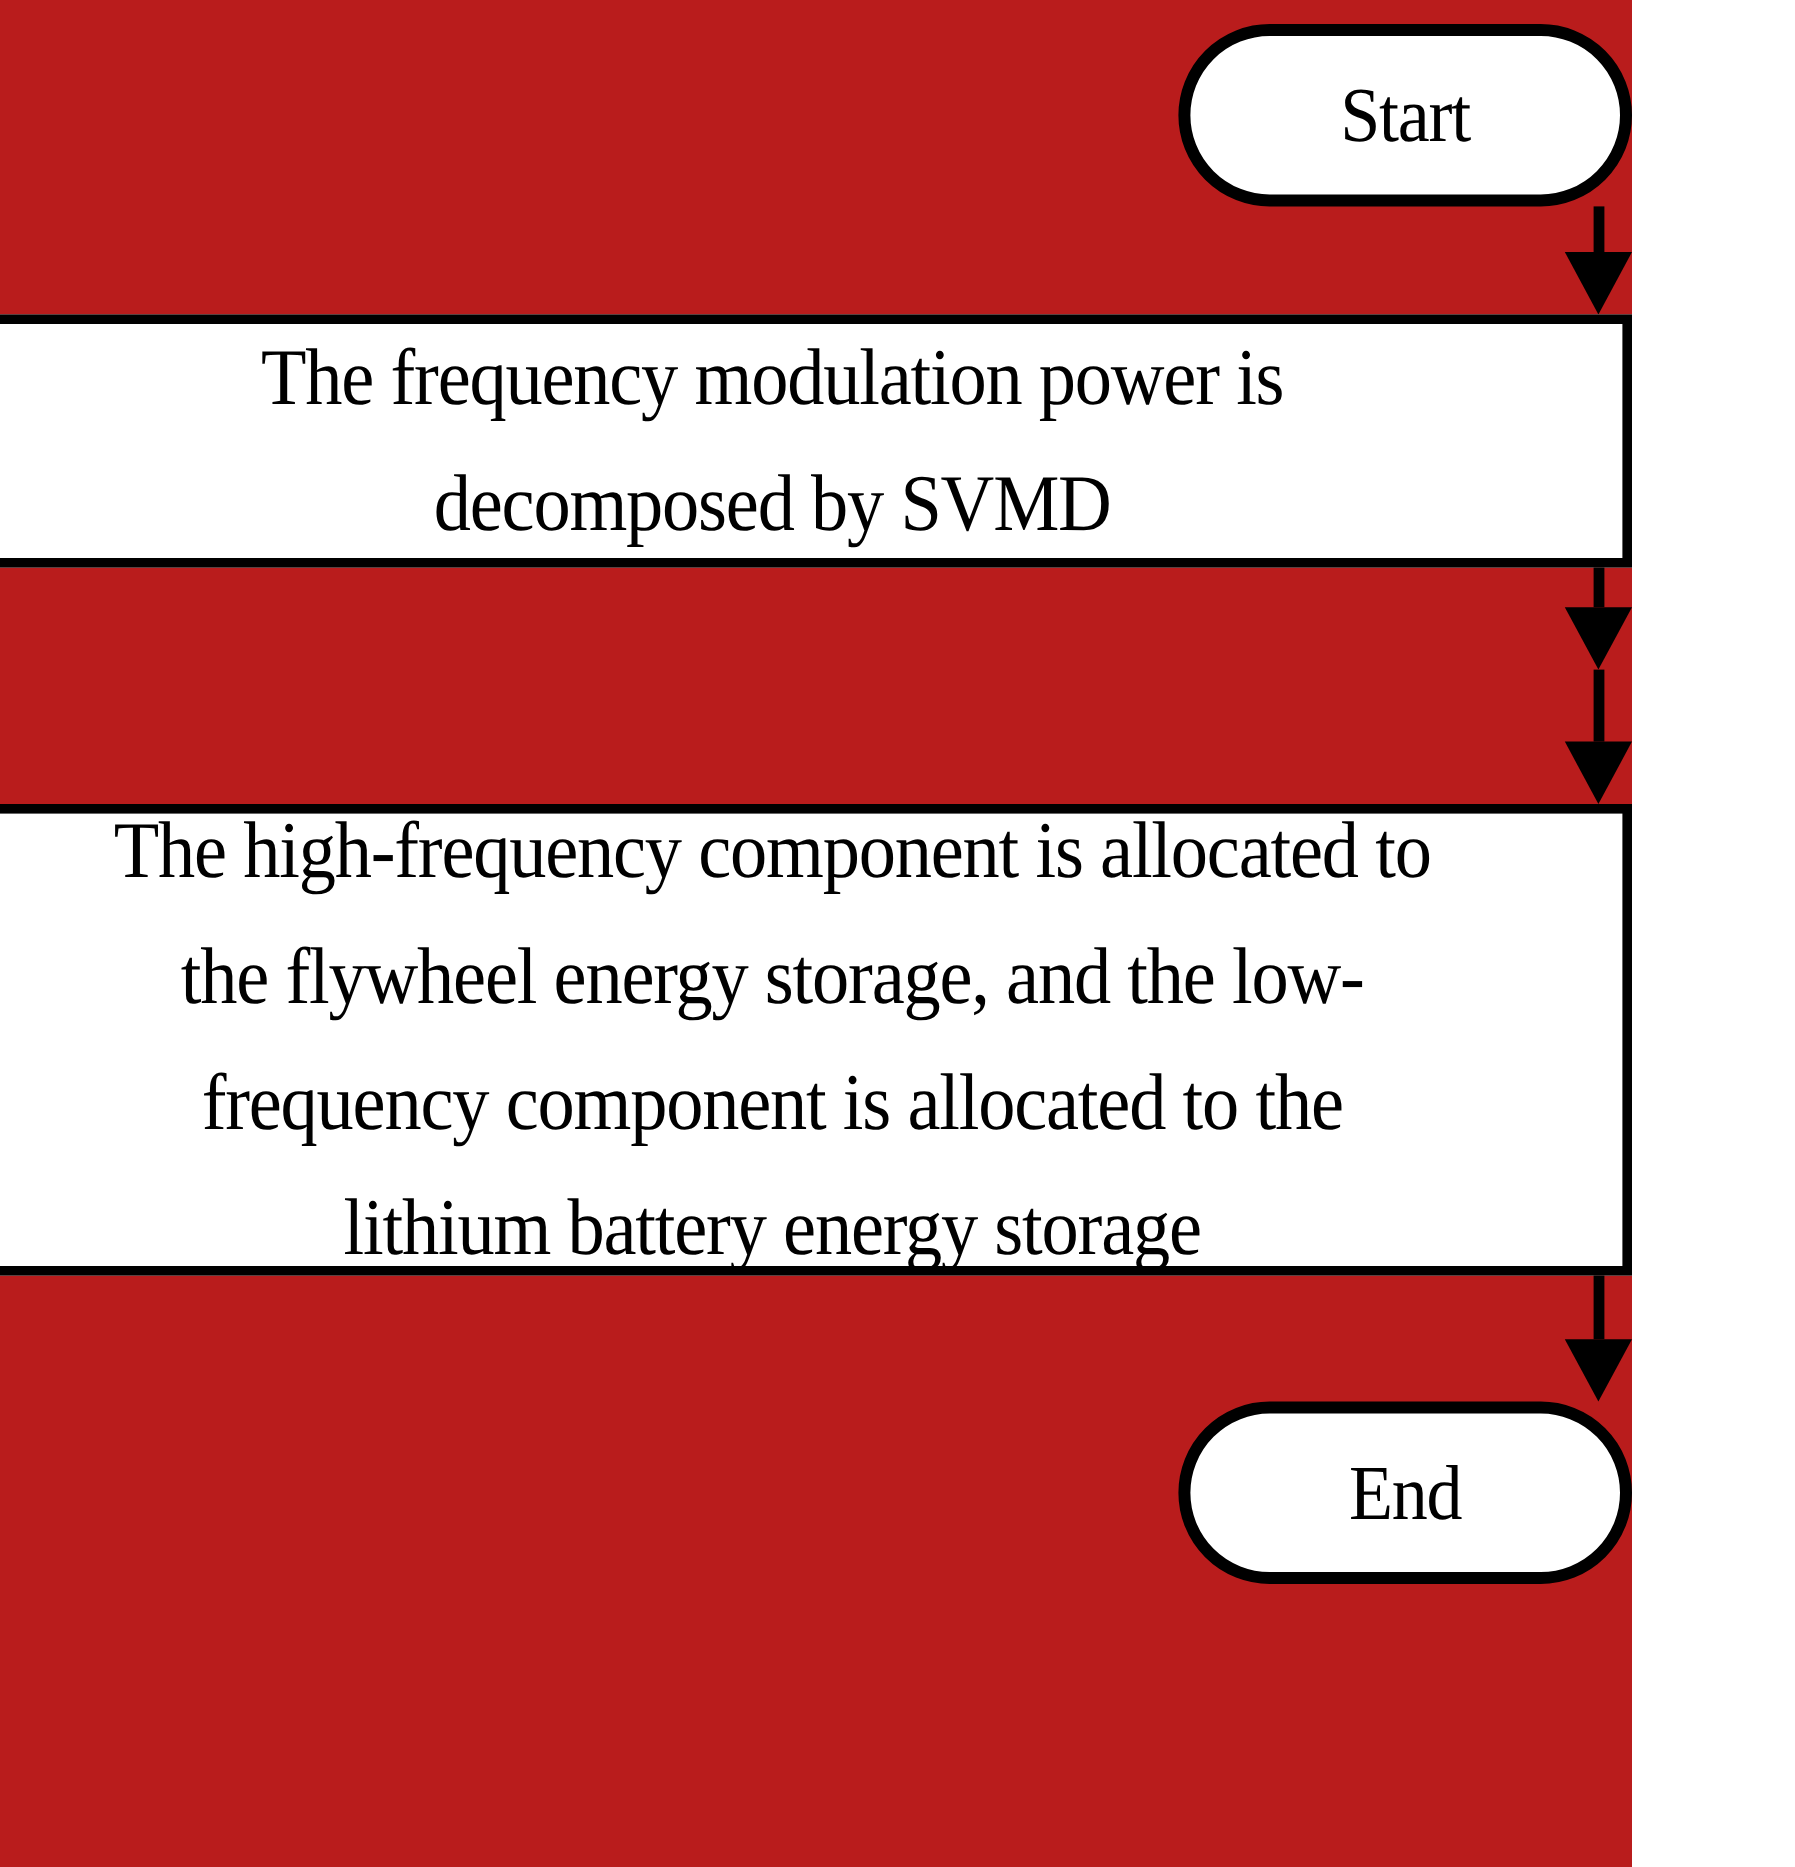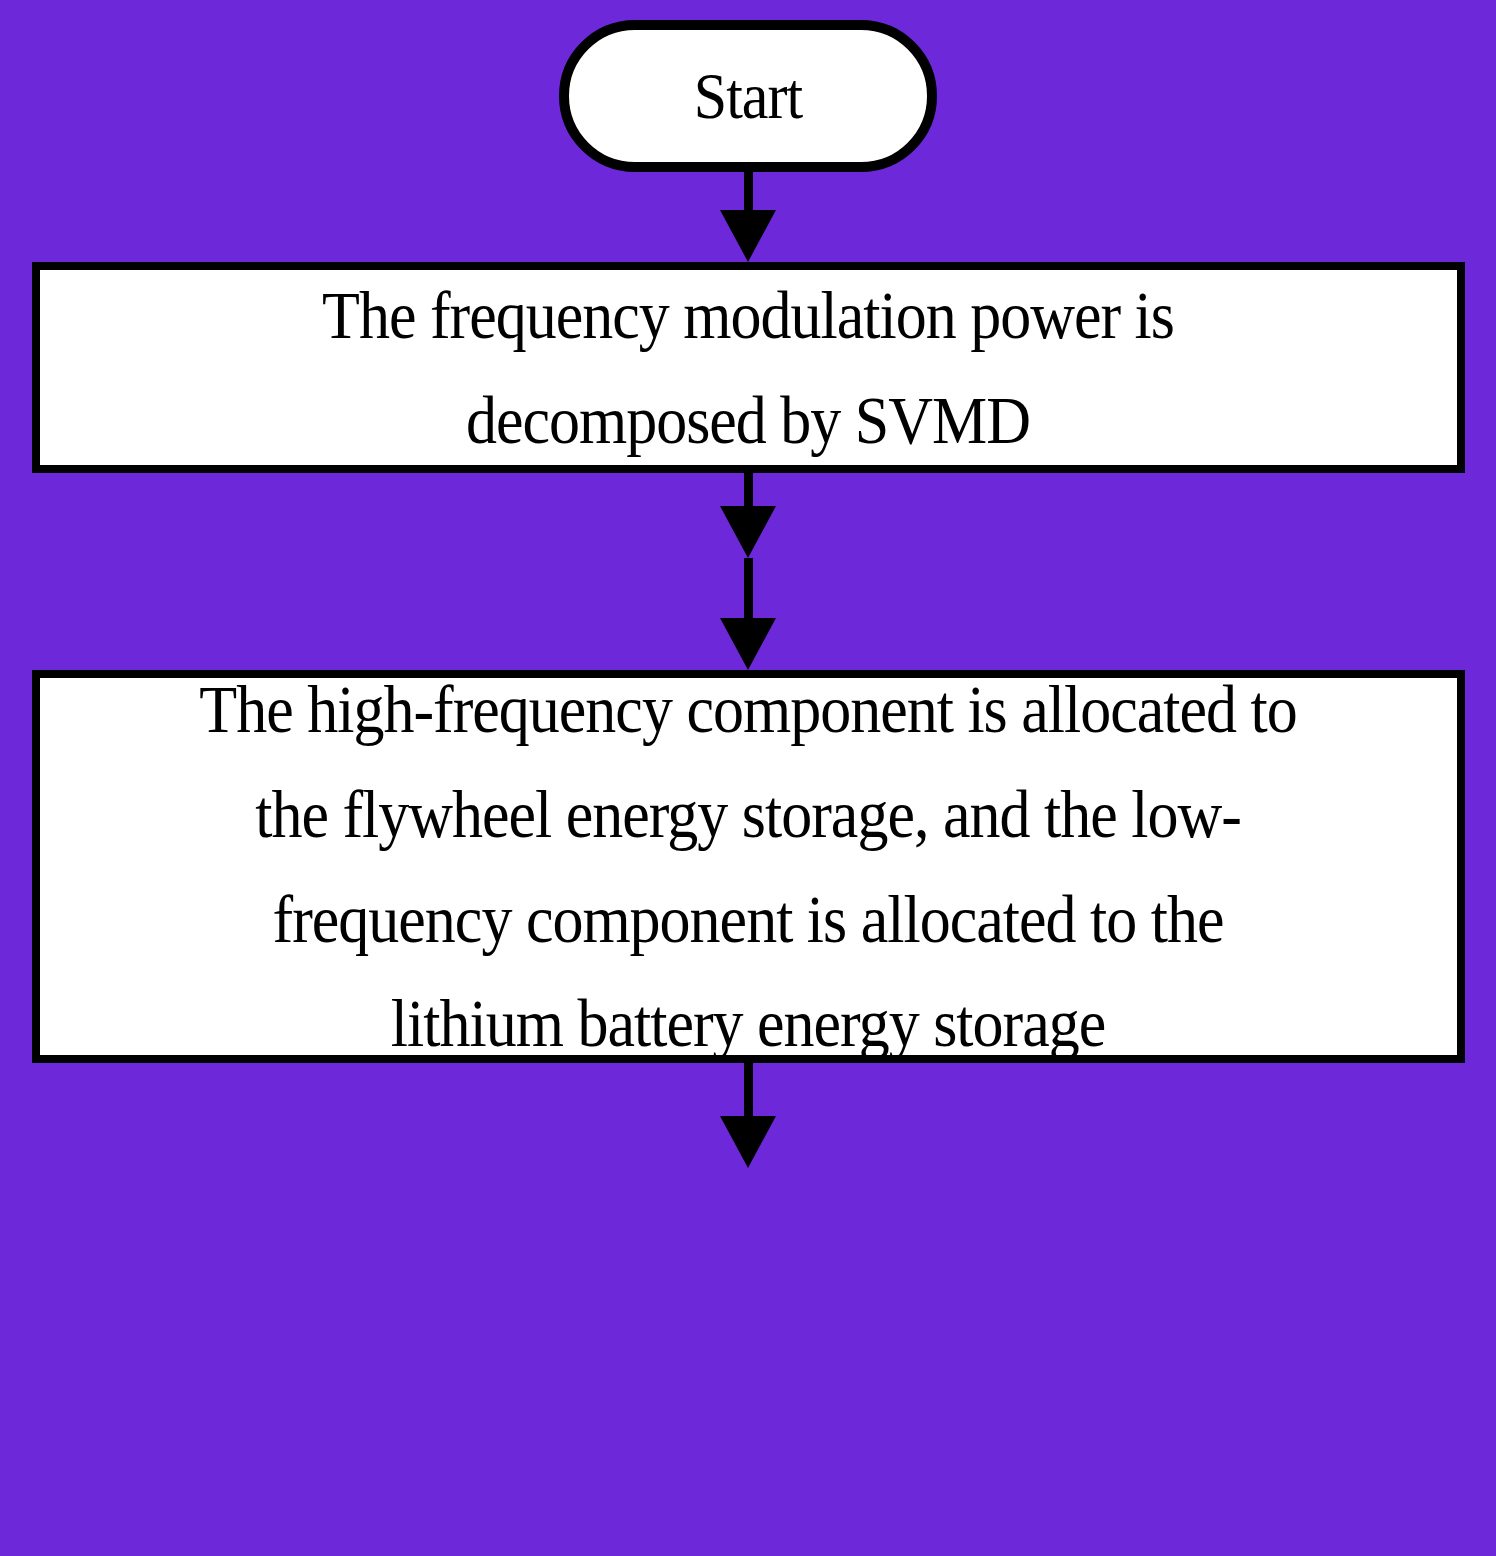--- a/index.html
+++ b/index.html
@@ -8,26 +8,26 @@
     background: #ffffff;
   }
   body {
     width: 1496px;
     height: 1556px;
     font-family: "Liberation Serif", serif;
     color: #000000;
   }
   .canvas {
     position: relative;
-    width: 1496px;
+    width: 1360px;
     height: 1556px;
-    background: #6d28d9;
+    background: #b91c1c;
     display: flex;
     flex-direction: column;
-    align-items: center;
+    align-items: flex-end;
     overflow: hidden;
   }
   
   .terminator {
     box-sizing: border-box;
     width: 378px;
     height: 152px;
     border: 10px solid #000000;
     border-radius: 80px;
     background: #ffffff;
@@ -123,14 +123,17 @@
 the flywheel energy storage, and the low-
 frequency component is allocated to the
 lithium battery energy storage</span>
   </div>
 
   <div class="arrow a4">
     <div class="arrow-line"></div>
     <div class="arrow-head"></div>
   </div>
 
+  <div class="terminator end">
+    <span class="node-text">End</span>
+  </div>
 
 </div>
 
 </body></html>

